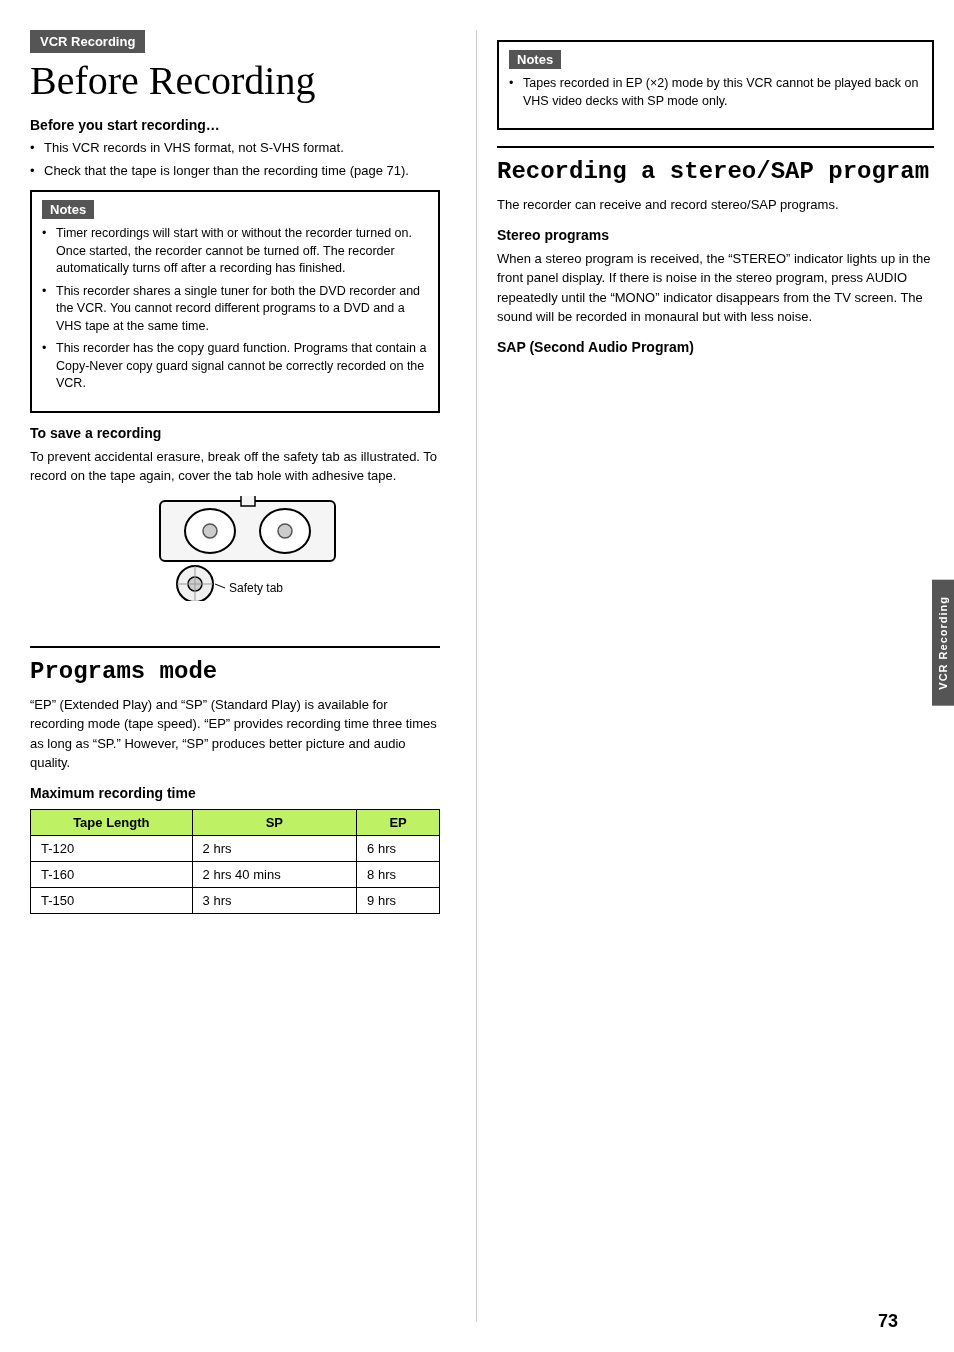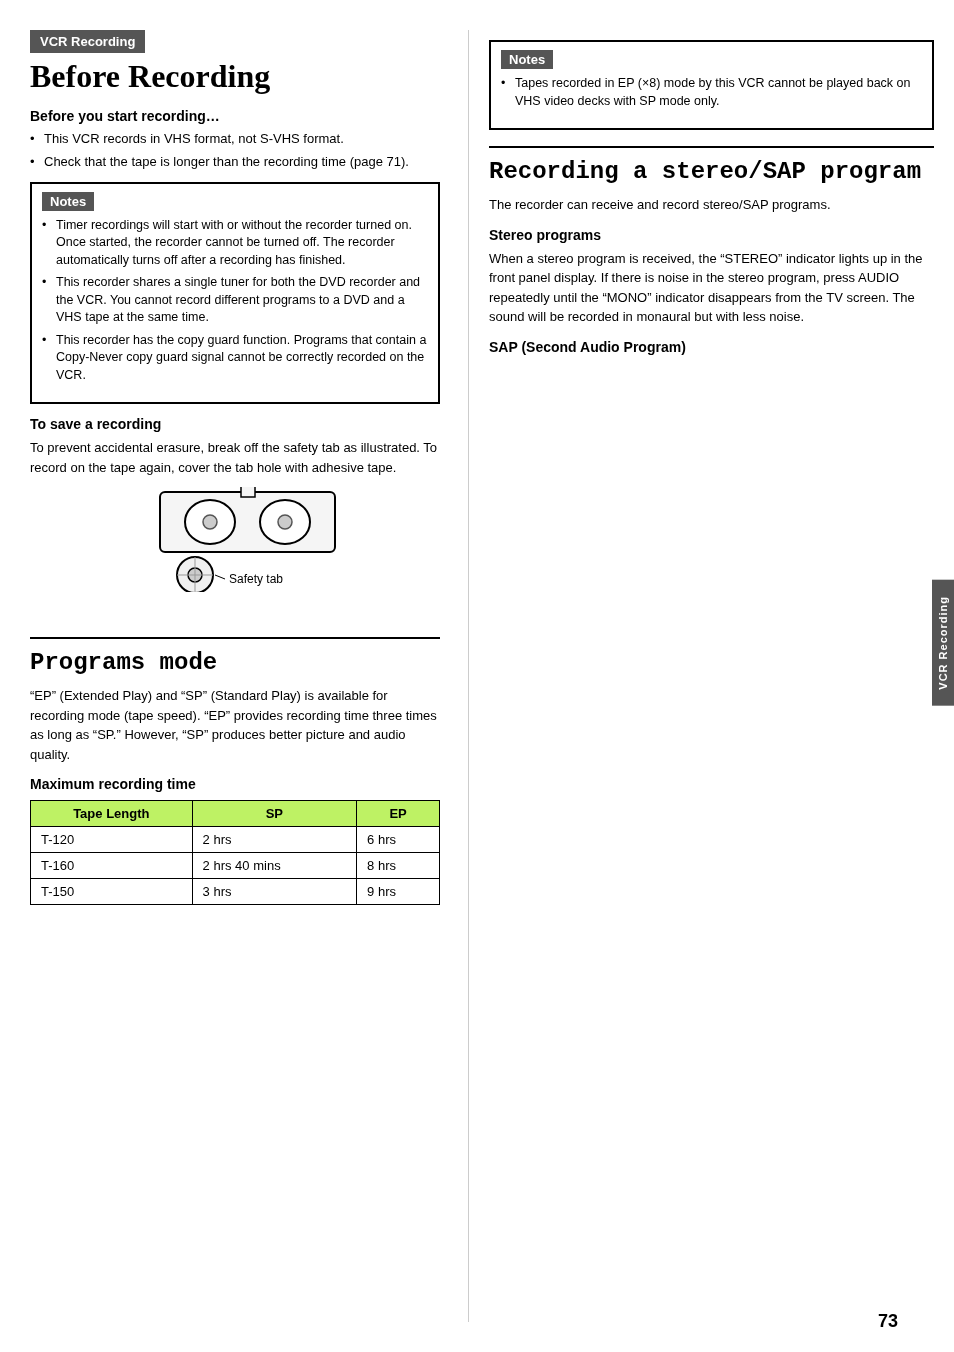--- a/index.html
+++ b/index.html
@@ -10,21 +10,21 @@
       color: #000;
       width: 954px;
       min-height: 1352px;
       position: relative;
     }
     .page {
       display: flex;
       width: 954px;
       min-height: 1352px;
       padding: 30px 20px 30px 30px;
-      gap: 8px;
+      gap: 16px;
     }
     .left-col {
       width: 430px;
       padding-right: 20px;
       flex-shrink: 0;
     }
     .right-col {
       flex: 1;
       padding-left: 20px;
       border-left: 1px solid #ccc;
@@ -32,22 +32,22 @@
     .section-tag {
       background: #555;
       color: #fff;
       font-size: 13px;
       font-weight: bold;
       padding: 4px 10px;
       display: inline-block;
       margin-bottom: 6px;
     }
     .page-title {
-      font-size: 32px;
-      font-weight: bold;
+      font-size: 40px;
+      font-weight: normal;
       font-family: Georgia, serif;
       margin-bottom: 14px;
       line-height: 1.1;
     }
     .subsection-title {
       font-size: 14px;
       font-weight: bold;
       margin-bottom: 6px;
       margin-top: 12px;
     }
@@ -230,21 +230,21 @@
           <td>9 hrs</td>
         </tr>
       </tbody>
     </table>
   </div>
 
   <div class="right-col">
     <div class="notes-box">
       <div class="notes-label">Notes</div>
       <ul class="bullet-list">
-        <li>Tapes recorded in EP (×8) mode by this VCR cannot be played back on VHS video decks with SP mode only.</li>
+        <li>Tapes recorded in EP (×2) mode by this VCR cannot be played back on VHS video decks with SP mode only.</li>
       </ul>
     </div>
 
     <hr class="divider">
 
     <h2 class="major-section-title">Recording a stereo/SAP program</h2>
     <div class="body-text">The recorder can receive and record stereo/SAP programs.</div>
 
     <div class="subsection-title">Stereo programs</div>
     <div class="body-text">When a stereo program is received, the “STEREO” indicator lights up in the front panel display. If there is noise in the stereo program, press AUDIO repeatedly until the “MONO” indicator disappears from the TV screen. The sound will be recorded in monaural but with less noise.</div>

